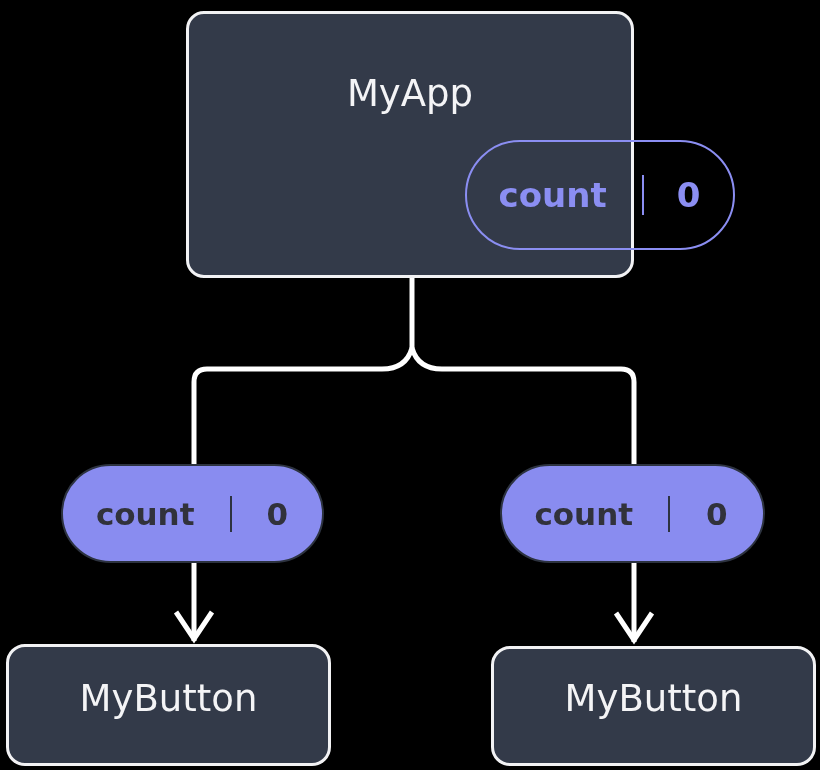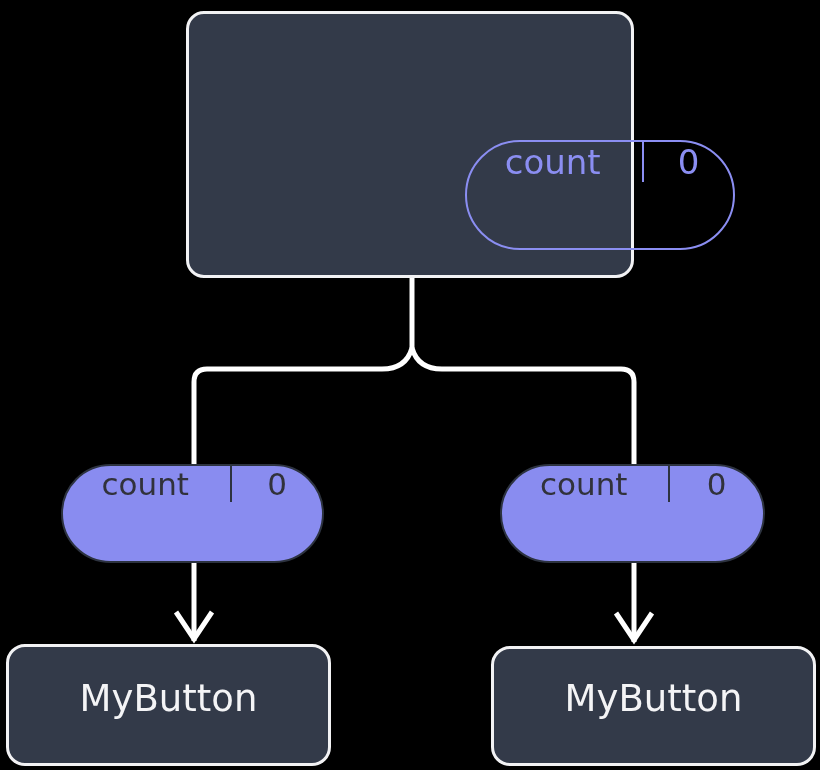--- a/index.html
+++ b/index.html
@@ -74,22 +74,23 @@
   #node-button-right .comp-title {
     top: 28px;
     font-size: 37px;
   }
 
   
   .state-pill {
     position: absolute;
     box-sizing: border-box;
     display: flex;
-    align-items: flex-start;
+    align-items: center;
     border-radius: 999px;
+    font-weight: bold;
   }
   .pill-key, .pill-val {
     display: flex;
     align-items: center;
     justify-content: center;
     white-space: nowrap;
     box-sizing: border-box;
   }
 
   
@@ -170,20 +171,21 @@
              L 634 466" fill="none" stroke="#ffffff" stroke-width="5" stroke-linecap="butt" stroke-linejoin="round"></path>
 
     <path d="M 194 562 L 194 641" fill="none" stroke="#ffffff" stroke-width="5" stroke-linecap="butt"></path>
     <path d="M 176 612 L 194 639 L 212 612" fill="none" stroke="#ffffff" stroke-width="5" stroke-linecap="butt" stroke-linejoin="miter"></path>
 
     <path d="M 634 562 L 634 642" fill="none" stroke="#ffffff" stroke-width="5" stroke-linecap="butt"></path>
     <path d="M 616 613 L 634 640 L 652 613" fill="none" stroke="#ffffff" stroke-width="5" stroke-linecap="butt" stroke-linejoin="miter"></path>
   </svg>
 
   <div id="node-myapp" class="comp-node">
+    <div class="comp-title">MyApp</div>
 
     <div id="pill-myapp" class="state-pill outline">
       <div class="pill-key">count</div>
       <div class="pill-val">0</div>
     </div>
   </div>
 
   <div id="pill-left" class="state-pill filled">
     <div class="pill-key">count</div>
     <div class="pill-val">0</div>

